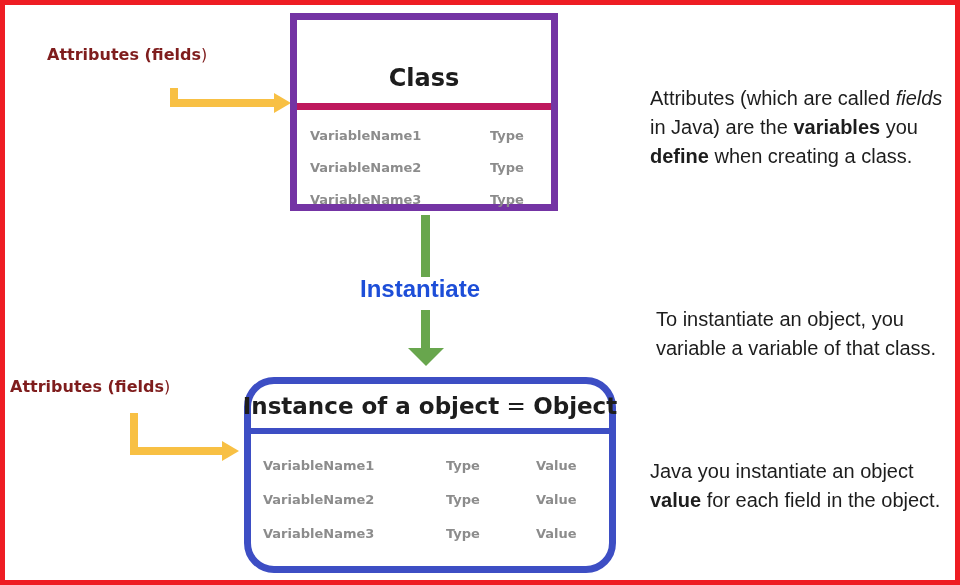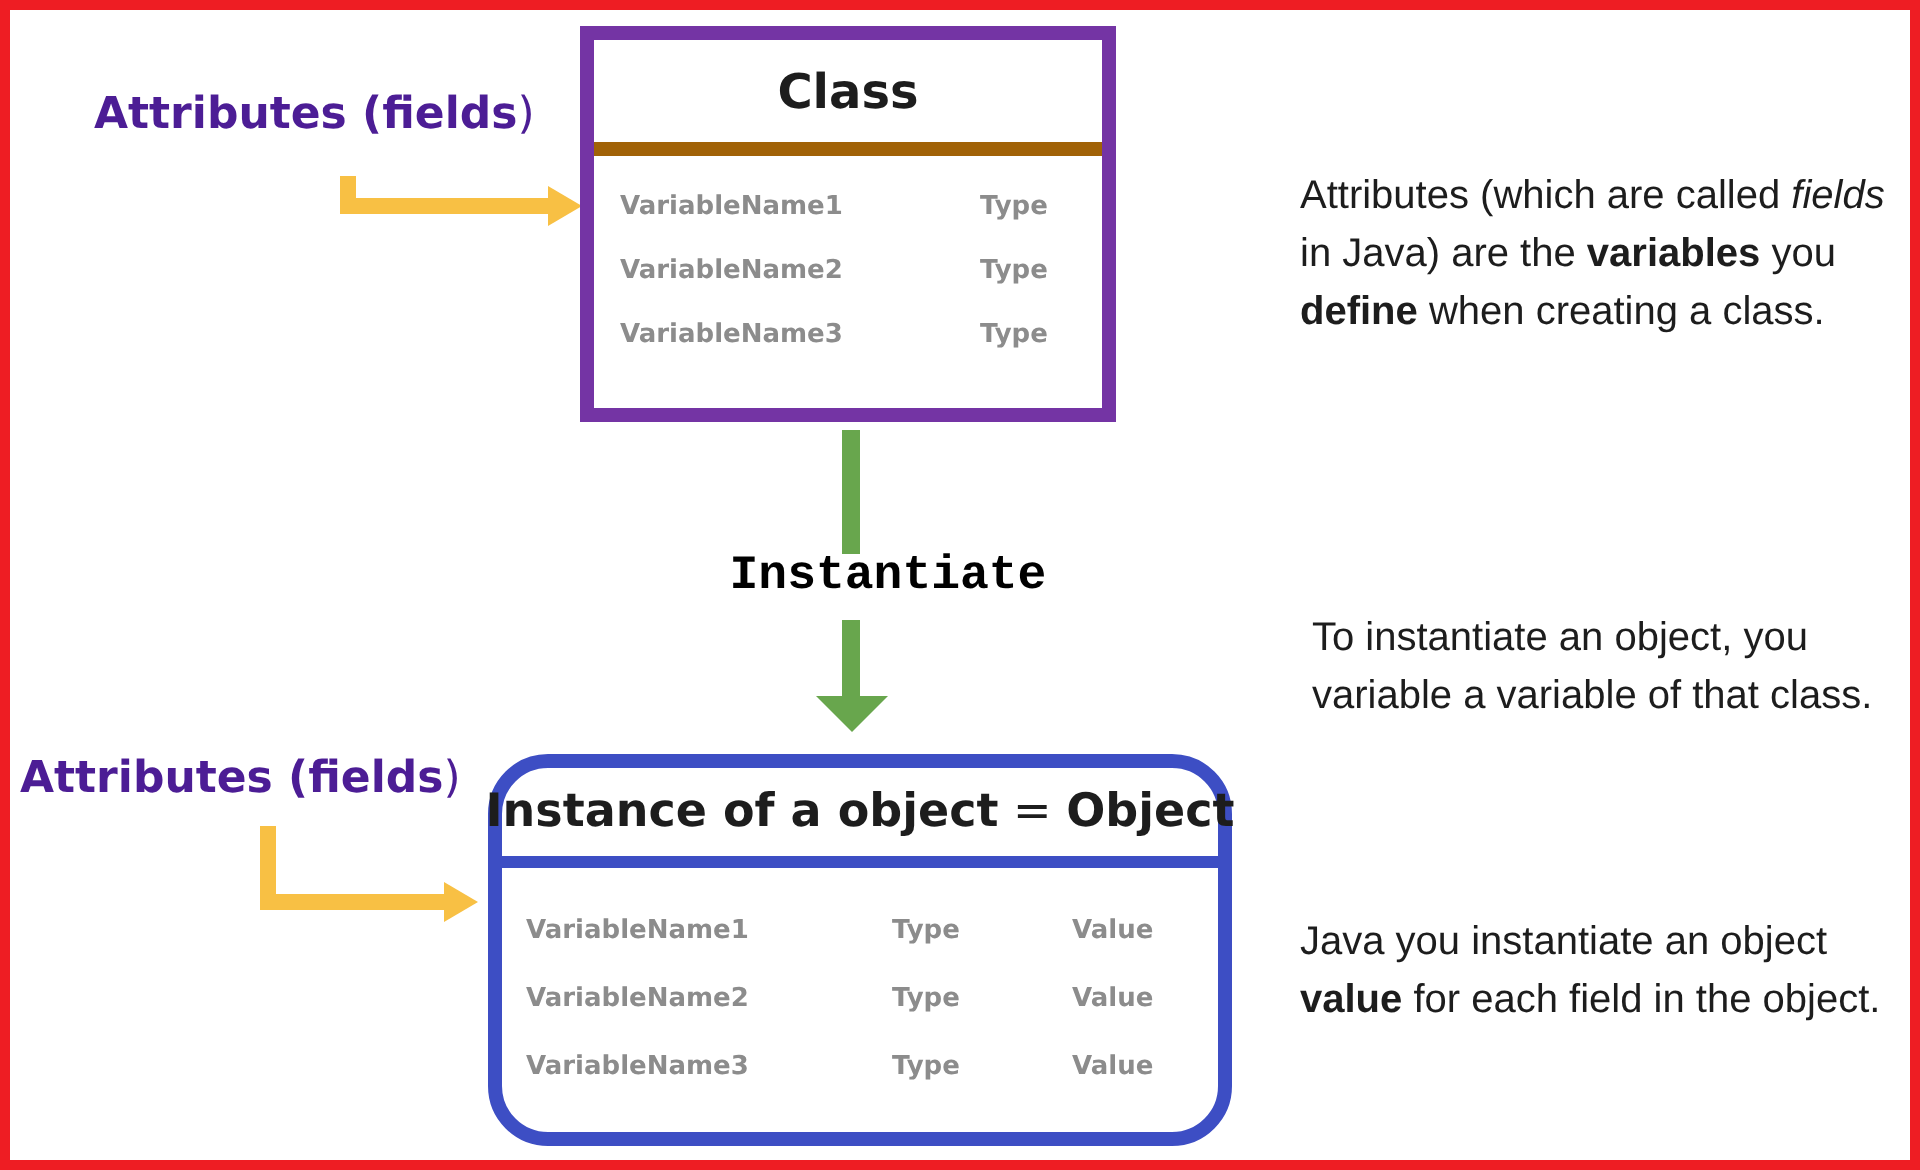--- a/index.html
+++ b/index.html
@@ -3,53 +3,53 @@
 <meta charset="utf-8">
 <style>
   html,body{margin:0;padding:0;background:#ffffff;}
   .canvas{
     position:relative;width:960px;height:585px;background:#ffffff;overflow:hidden;
     font-family:"Liberation Sans",sans-serif;
   }
   .frame{position:absolute;inset:0;border:5px solid #EE1D23;box-sizing:border-box;}
 
   
-  .attr-label{position:absolute;font-size:22px;color:#4c1d95;white-space:nowrap;
+  .attr-label{position:absolute;font-size:16px;color:#7f1d1d;white-space:nowrap;
     font-family:"DejaVu Sans","Liberation Sans",sans-serif;}
   .attr-label .b{font-weight:bold;}
   .attr-label.top{left:47px;top:45px;}
   .attr-label.bottom{left:10px;top:377px;}
 
   
   .ybar{position:absolute;background:#F8C044;}
   .yhead{position:absolute;width:0;height:0;border-top:10px solid transparent;
     border-bottom:10px solid transparent;border-left:17px solid #F8C044;}
 
   
   .class-box{position:absolute;left:290px;top:13px;width:268px;height:198px;
     border:7px solid #7434A4;background:#fff;box-sizing:border-box;}
-  .class-box .hdr{height:51px;border-bottom:7px solid #a16207;display:flex;
+  .class-box .hdr{height:51px;border-bottom:7px solid #be185d;display:flex;
     align-items:center;justify-content:center;font-size:24px;font-weight:bold;color:#1D1D1D;
-    font-family:"DejaVu Sans","Liberation Sans",sans-serif;}
+    font-family:"DejaVu Sans","Liberation Sans",sans-serif;margin-top:32px;}
   .box-body{padding-top:10px;}
   .field-row{position:relative;height:32px;line-height:32px;font-size:13px;font-weight:bold;
     color:#8C8C8C;font-family:"DejaVu Sans","Liberation Sans",sans-serif;}
   .class-box .field-row .fname{margin-left:13px;}
   .class-box .field-row .ftype{position:absolute;left:193px;}
 
   
   .gbar{position:absolute;background:#68A64D;width:9px;left:421px;}
   .gbar.seg1{top:215px;height:62px;}
   .gbar.seg2{top:310px;height:38px;}
   .ghead{position:absolute;left:408px;top:348px;width:0;height:0;
     border-left:18px solid transparent;border-right:18px solid transparent;
     border-top:18px solid #68A64D;}
-  .instantiate{position:absolute;left:348px;top:275px;width:192px;text-align:center;
-    font-size:24px;font-weight:bold;color:#000000;
-    font-family:Liberation Mono, monospace;}
+  .instantiate{position:absolute;left:324px;top:275px;width:192px;text-align:center;
+    font-size:24px;font-weight:bold;color:#1d4ed8;
+    font-family:Liberation Sans, sans-serif;}
 
   
   .instance-box{position:absolute;left:244px;top:377px;width:372px;height:196px;
     border:7px solid #3D4EC4;border-radius:30px;background:#fff;box-sizing:border-box;}
   .instance-box .hdr{height:44px;border-bottom:6px solid #3D4EC4;display:flex;
     align-items:center;justify-content:center;font-size:23px;color:#1D1D1D;white-space:pre;
     font-family:"DejaVu Sans","Liberation Sans",sans-serif;}
   .instance-box .hdr .b{font-weight:bold;}
   .instance-box .box-body{padding-top:15px;}
   .instance-box .field-row{height:34px;line-height:34px;}

